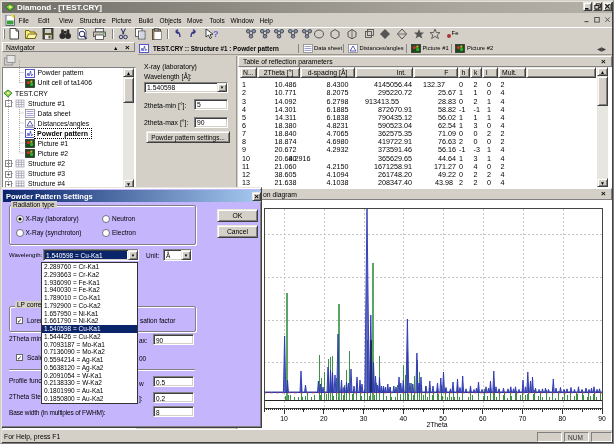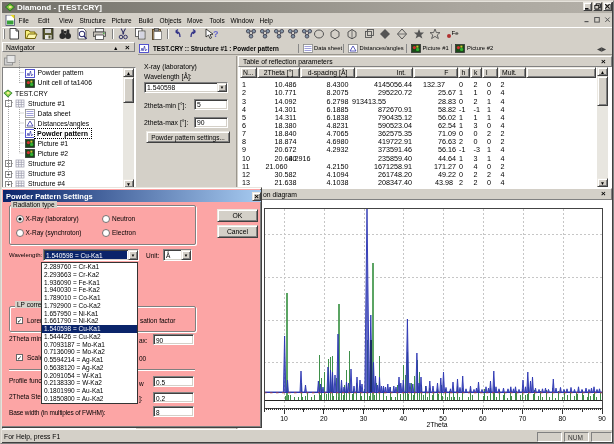--- a/index.html
+++ b/index.html
@@ -433,21 +433,21 @@
     <span class="t" style="left:48.5px;top:8.8px;width:60px;text-align:right">8.2075</span>
     <span class="t" style="left:112px;top:8.8px;width:60px;text-align:right">295220.72</span>
     <span class="t" style="left:156px;top:8.8px;width:60px;text-align:right">25.67</span>
     <span class="t" style="left:219px;top:8.8px">1</span>
     <span class="t" style="left:233.5px;top:8.8px">1</span>
     <span class="t" style="left:247px;top:8.8px">0</span>
     <span class="t" style="left:260.5px;top:8.8px">4</span>
     <span class="t" style="left:2px;top:17.0px">3</span>
     <span class="t" style="left:-3.5px;top:17.0px;width:60px;text-align:right">14.092</span>
     <span class="t" style="left:48.5px;top:17.0px;width:60px;text-align:right">6.2798</span>
-    <span class="t" style="left:112px;top:17.0px;width:60px;text-align:left">913413.55</span>
+    <span class="t" style="left:112px;top:17.0px;width:60px;text-align:center">913413.55</span>
     <span class="t" style="left:156px;top:17.0px;width:60px;text-align:right">28.83</span>
     <span class="t" style="left:219px;top:17.0px">0</span>
     <span class="t" style="left:233.5px;top:17.0px">2</span>
     <span class="t" style="left:247px;top:17.0px">1</span>
     <span class="t" style="left:260.5px;top:17.0px">4</span>
     <span class="t" style="left:2px;top:25.1px">4</span>
     <span class="t" style="left:-3.5px;top:25.1px;width:60px;text-align:right">14.301</span>
     <span class="t" style="left:48.5px;top:25.1px;width:60px;text-align:right">6.1885</span>
     <span class="t" style="left:112px;top:25.1px;width:60px;text-align:right">872670.91</span>
     <span class="t" style="left:156px;top:25.1px;width:60px;text-align:right">58.82</span>
@@ -496,37 +496,37 @@
     <span class="t" style="left:48.5px;top:65.9px;width:60px;text-align:right">4.2932</span>
     <span class="t" style="left:112px;top:65.9px;width:60px;text-align:right">373591.46</span>
     <span class="t" style="left:156px;top:65.9px;width:60px;text-align:right">56.16</span>
     <span class="t" style="left:219px;top:65.9px">-1</span>
     <span class="t" style="left:233.5px;top:65.9px">-3</span>
     <span class="t" style="left:247px;top:65.9px">1</span>
     <span class="t" style="left:260.5px;top:65.9px">4</span>
     <span class="t" style="left:2px;top:74.0px">10</span>
     <span class="t" style="left:-3.5px;top:74.0px;width:60px;text-align:right">20.680</span>
     <span class="t" style="left:48.5px;top:74.0px;width:60px;text-align:left">4.2916</span>
-    <span class="t" style="left:112px;top:74.0px;width:60px;text-align:right">235859.40</span>
+    <span class="t" style="left:112px;top:74.0px;width:60px;text-align:right">365629.65</span>
     <span class="t" style="left:156px;top:74.0px;width:60px;text-align:right">44.64</span>
     <span class="t" style="left:219px;top:74.0px">1</span>
     <span class="t" style="left:233.5px;top:74.0px">3</span>
     <span class="t" style="left:247px;top:74.0px">1</span>
     <span class="t" style="left:260.5px;top:74.0px">4</span>
     <span class="t" style="left:2px;top:82.2px">11</span>
-    <span class="t" style="left:-3.5px;top:82.2px;width:80px;text-align:center">21.060</span>
+    <span class="t" style="left:-3.5px;top:82.2px;width:60px;text-align:right">21.060</span>
     <span class="t" style="left:48.5px;top:82.2px;width:60px;text-align:right">4.2150</span>
     <span class="t" style="left:112px;top:82.2px;width:60px;text-align:right">1671258.91</span>
     <span class="t" style="left:156px;top:82.2px;width:60px;text-align:right">171.27</span>
     <span class="t" style="left:219px;top:82.2px">0</span>
     <span class="t" style="left:233.5px;top:82.2px">4</span>
     <span class="t" style="left:247px;top:82.2px">0</span>
     <span class="t" style="left:260.5px;top:82.2px">2</span>
     <span class="t" style="left:2px;top:90.4px">12</span>
-    <span class="t" style="left:-3.5px;top:90.4px;width:60px;text-align:right">30.582</span>
+    <span class="t" style="left:-3.5px;top:90.4px;width:60px;text-align:right">38.605</span>
     <span class="t" style="left:48.5px;top:90.4px;width:60px;text-align:right">4.1094</span>
     <span class="t" style="left:112px;top:90.4px;width:60px;text-align:right">261748.20</span>
     <span class="t" style="left:156px;top:90.4px;width:60px;text-align:right">49.22</span>
     <span class="t" style="left:219px;top:90.4px">0</span>
     <span class="t" style="left:233.5px;top:90.4px">2</span>
     <span class="t" style="left:247px;top:90.4px">2</span>
     <span class="t" style="left:260.5px;top:90.4px">4</span>
     <span class="t" style="left:2px;top:98.5px">13</span>
     <span class="t" style="left:-3.5px;top:98.5px;width:60px;text-align:right">21.638</span>
     <span class="t" style="left:48.5px;top:98.5px;width:60px;text-align:right">4.1038</span>
@@ -743,21 +743,21 @@
 <text x="198" y="227" font-size="6.8" fill="#000" text-anchor="middle">2Theta</text>
 </svg>
 <div class="abs" style="left:1px;top:429px;width:612px;height:14px;background:#d4d0c8;border-top:1px solid #fff">
  <span class="t" style="left:3px;top:2.5px;font-size:6.8px">For Help, press F1</span>
  <div class="abs" style="left:536px;top:2px;width:25px;height:10px;border:1px solid;border-color:#808080 #fff #fff #808080"></div>
  <div class="abs" style="left:563px;top:2px;width:25px;height:10px;border:1px solid;border-color:#808080 #fff #fff #808080">
       <span class="t" style="left:3px;top:1px;font-size:6.5px;color:#333">NUM</span>
     </div>
  <div class="abs" style="left:590px;top:2px;width:21px;height:10px;border:1px solid;border-color:#808080 #fff #fff #808080"></div>
 </div>
-<div class="abs" style="left:0px;top:187px;width:262px;height:241px;background:#fca5a5;border:1px solid;border-color:#e8e5de #404040 #404040 #e8e5de;box-shadow:inset 1px 1px 0 #fff, inset -1px -1px 0 #808080;z-index:50">
+<div class="abs" style="left:0px;top:187px;width:262px;height:241px;background:#c4b5fd;border:1px solid;border-color:#e8e5de #404040 #404040 #e8e5de;box-shadow:inset 1px 1px 0 #fff, inset -1px -1px 0 #808080;z-index:50">
  <div class="abs" style="left:2px;top:2px;width:258px;height:12px;background:linear-gradient(90deg,#0a246a,#a6caf0)">
   <span class="t" style="left:3px;top:1.5px;font-size:7.5px;font-weight:bold;color:#fff">Powder Pattern Settings</span>
   <div class="abs raised" style="left:249px;top:1.5px;width:9px;height:9px;font-size:8px;font-weight:bold;text-align:center;line-height:8px;color:#000">×</div>
  </div>
  <div class="abs gb" style="left:8px;top:17px;width:187px;height:40px"></div>
  <span class="t" style="left:10px;top:12.5px;font-size:6.5px;background:#d4d0c8;padding:0 2px">Radiation type</span>
  <svg class="abs" style="left:15px;top:27px" width="8" height="8">
       <circle cx="4" cy="4" r="3.5" fill="#fff" stroke="#666" stroke-width="0.9"></circle>
       <circle cx="4" cy="4" r="1.6" fill="#000"></circle>
     </svg>

